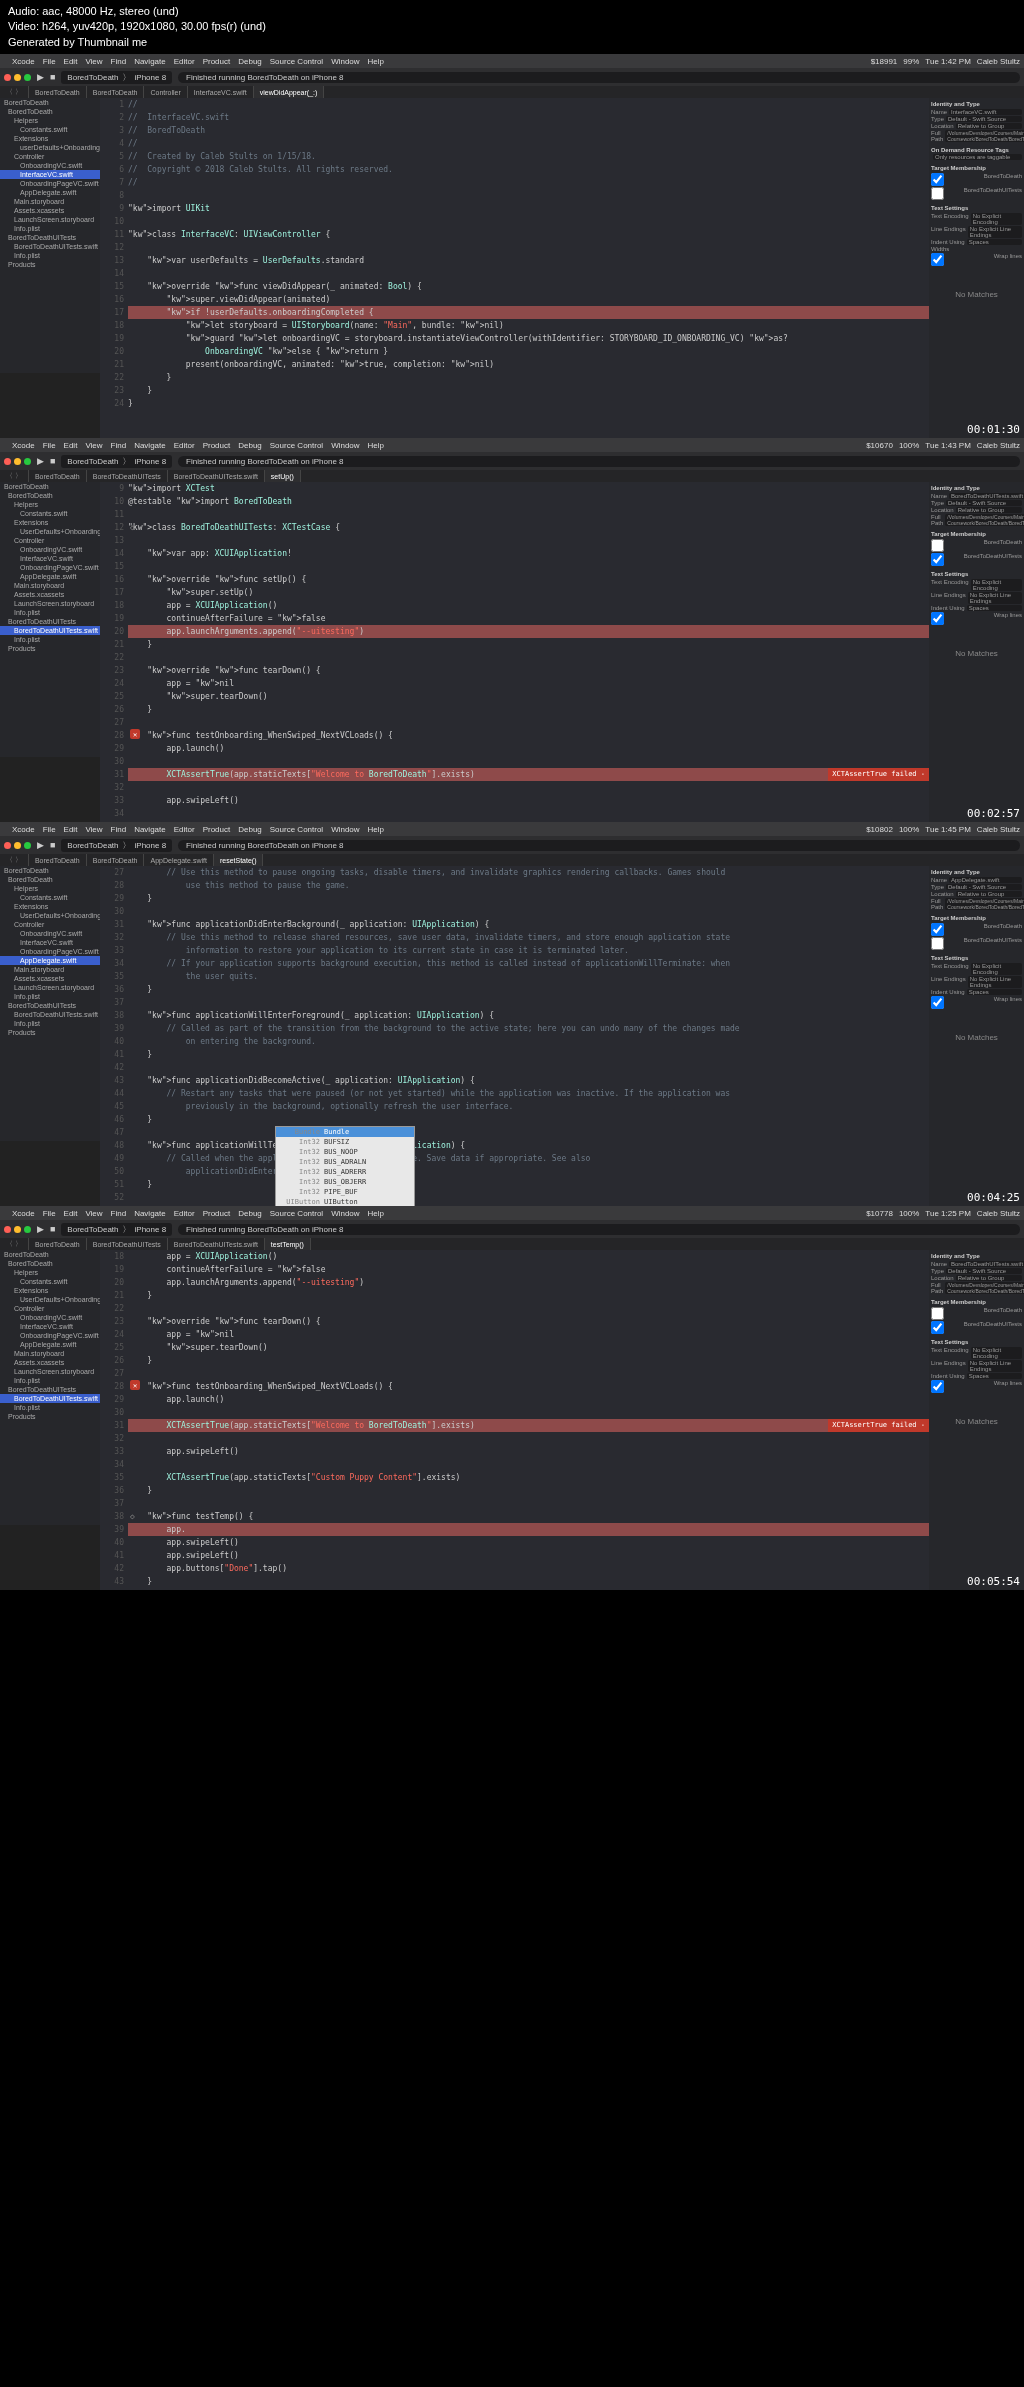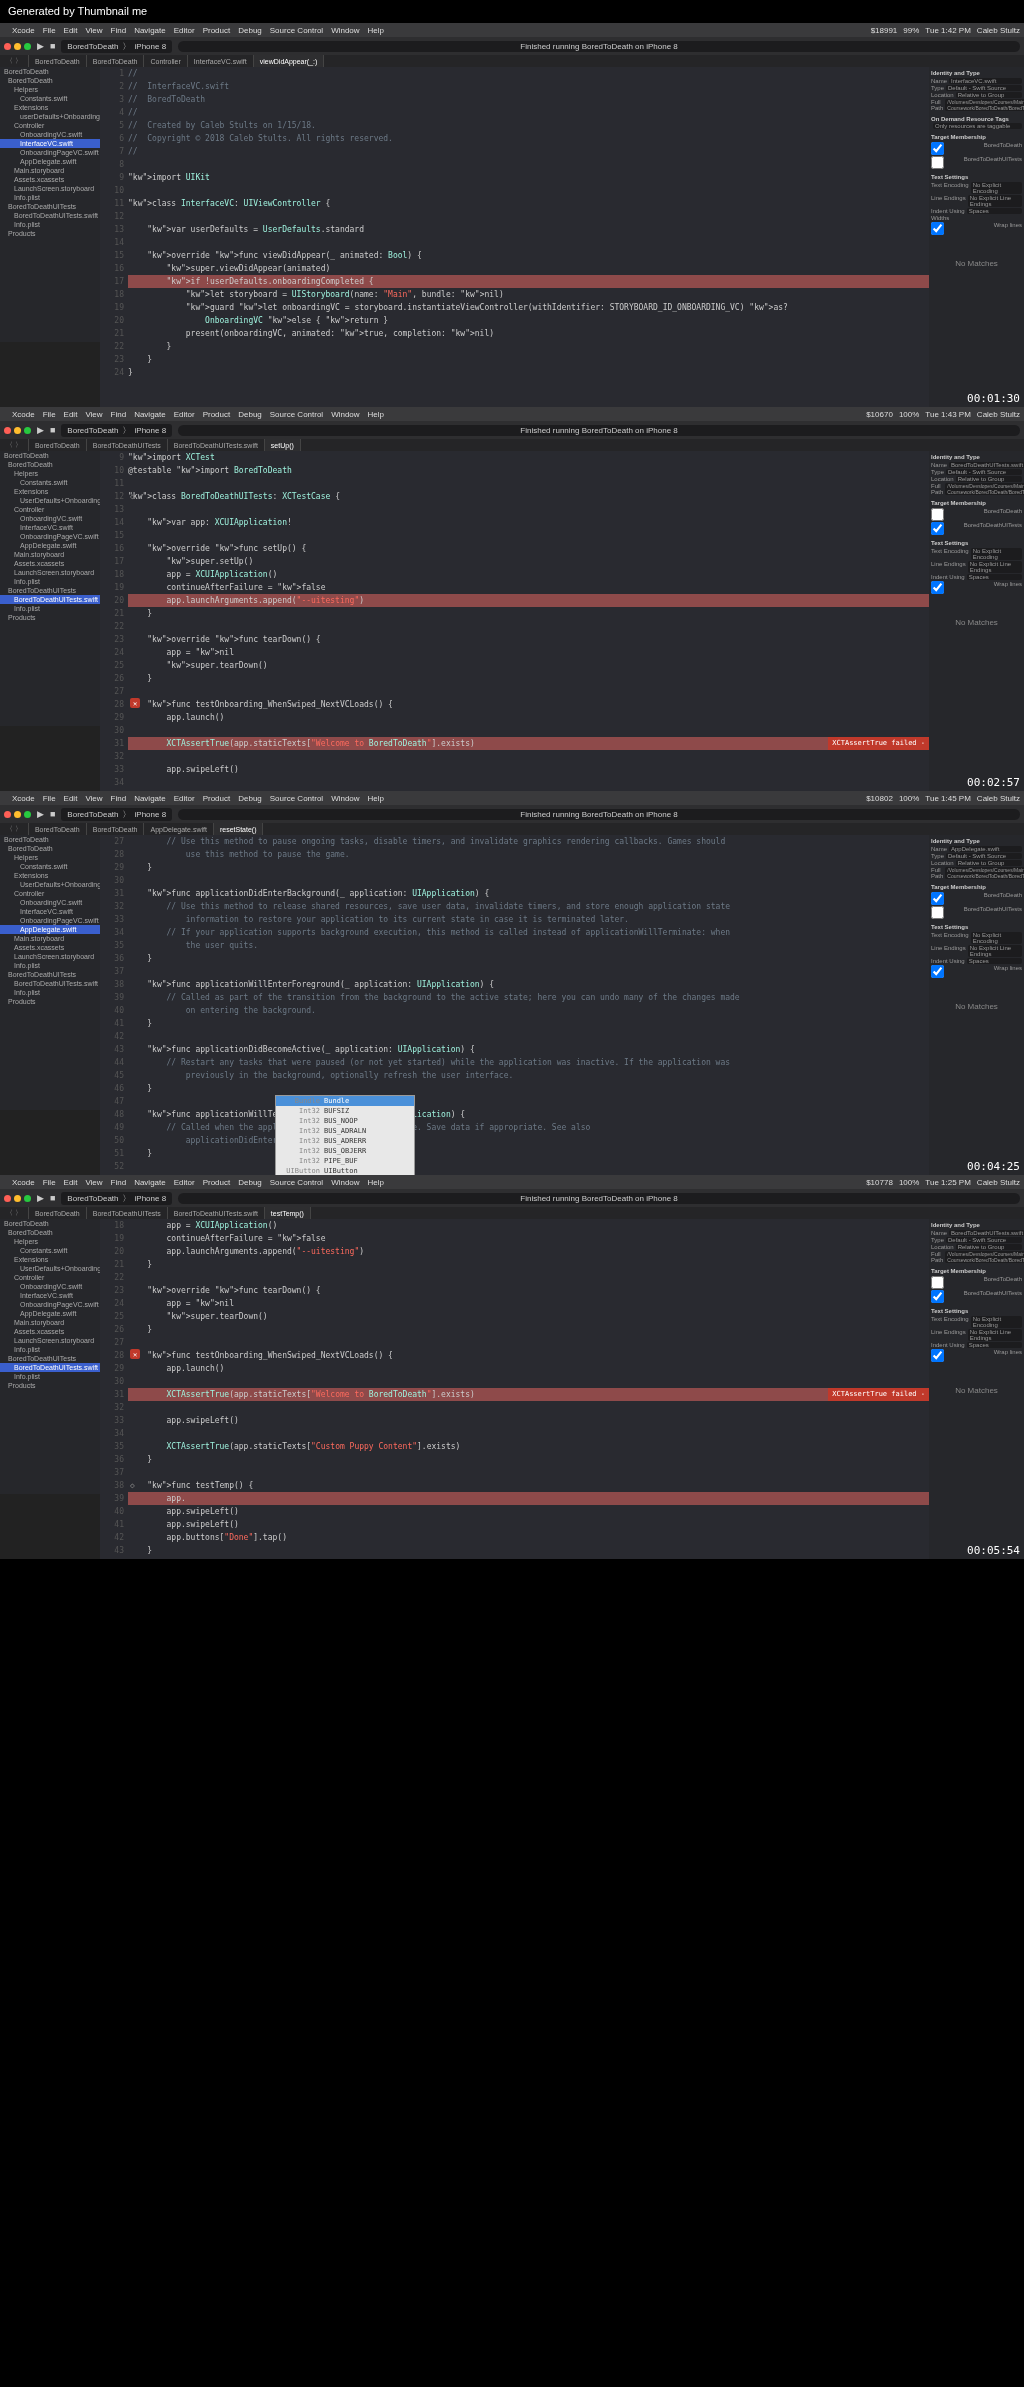--- a/index.html
+++ b/index.html
@@ -8,21 +8,21 @@
   .frame { position: relative; background: #292a30; }
   .menubar { background: #3a3a3c; color: #ddd; display: flex; align-items: center; height: 14px; padding: 0 4px; gap: 8px; font-size: 8px; }
   .menubar-right { margin-left: auto; display: flex; gap: 6px; align-items: center; }
   .toolbar { background: #2e2e30; height: 18px; display: flex; align-items: center; padding: 0 4px; gap: 6px; }
   .traffic { display: flex; gap: 3px; }
   .traffic span { width: 7px; height: 7px; border-radius: 50%; }
   .tl-red { background: #ff5f56; }
   .tl-yel { background: #ffbd2e; }
   .tl-grn { background: #27c93f; }
   .scheme { background: #1c1c1e; border-radius: 3px; padding: 1px 6px; font-size: 8px; display: flex; gap: 4px; align-items: center; }
-  .status-pill { background: #1c1c1e; border-radius: 6px; padding: 1px 8px; font-size: 8px; flex: 1; text-align: center; }
+  .status-pill { background: #1c1c1e; border-radius: 6px; padding: 1px 8px; font-size: 8px; flex: 1; text-align: left; }
   .tabs { background: #252527; height: 12px; display: flex; font-size: 7px; }
   .tab { padding: 1px 6px; border-right: 1px solid #444; color: #aaa; display: flex; gap: 3px; align-items: center; }
   .tab.active { background: #2e2e30; color: #fff; }
   .workspace { display: flex; height: 340px; }
   .sidebar { width: 100px; background: #26272b; overflow: hidden; font-size: 7px; color: #aaa; }
   .side-item { padding: 1px 4px; display: flex; gap: 3px; align-items: center; }
   .side-item.l1 { padding-left: 8px; }
   .side-item.l2 { padding-left: 14px; }
   .side-item.l3 { padding-left: 20px; }
   .side-item.sel { background: #3a5fcd; color: #fff; }
@@ -41,20 +41,22 @@
   .err-badge { position: absolute; right: 0; background: #c0392b; color: #fff; font-size: 7px; padding: 0 4px; }
   .autocomplete { position: absolute; background: #e8e8e8; border: 1px solid #999; font-size: 7px; color: #333; }
   .ac-row { padding: 1px 4px; display: flex; gap: 4px; }
   .ac-row.sel { background: #4a90d9; color: #fff; }
   .no-matches { text-align: center; color: #888; padding: 20px 0; font-size: 8px; }
 </style>
 </head>
 <body>
 
 <div class="video-info">
+  <div>Audio: aac, 48000 Hz, stereo (und)</div>
+  <div>Video: h264, yuv420p, 1920x1080, 30.00 fps(r) (und)</div>
   <div>Generated by Thumbnail me</div>
 </div>
 
 <div class="frame">
   <div class="menubar">
     <span></span>
     <span>Xcode</span>
     <span>File</span>
     <span>Edit</span>
     <span>View</span>

